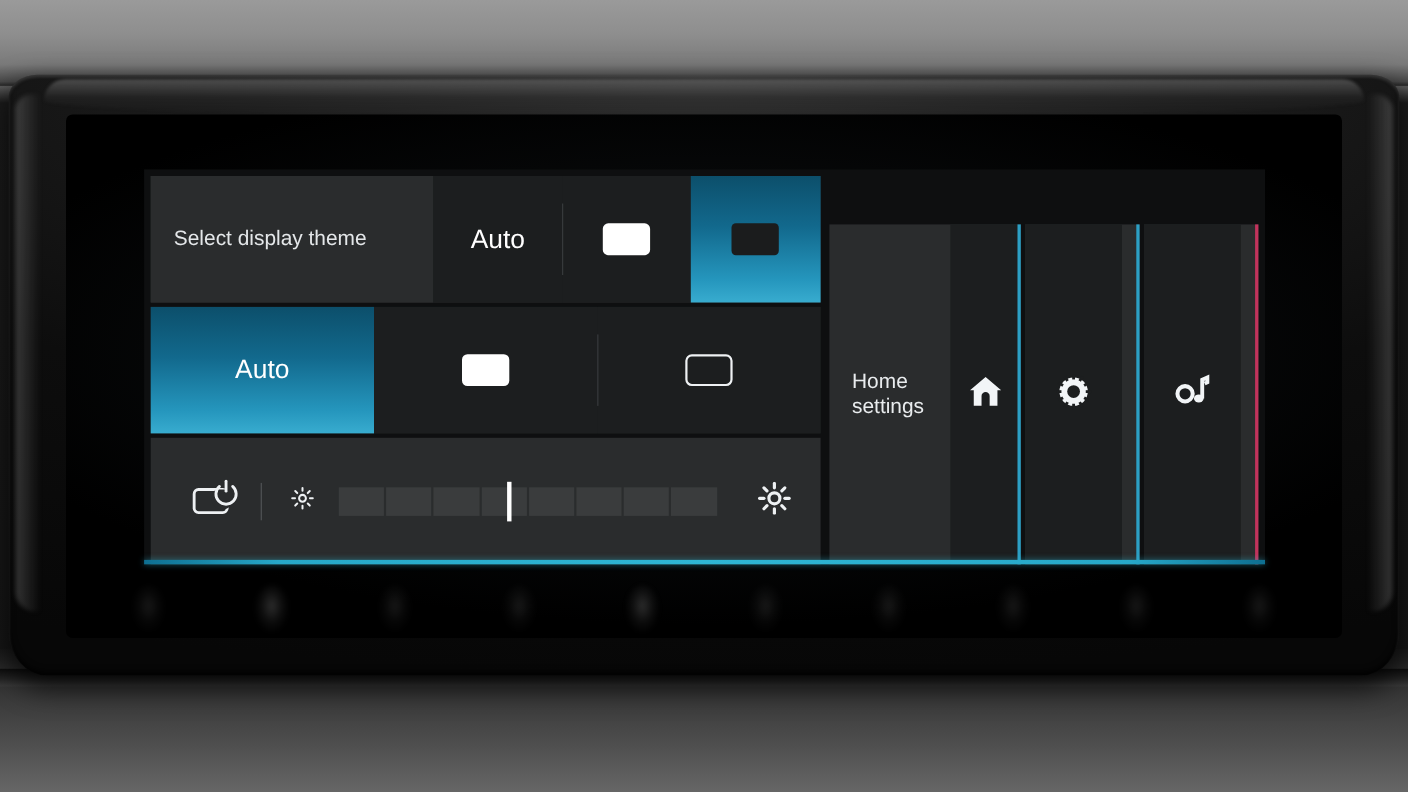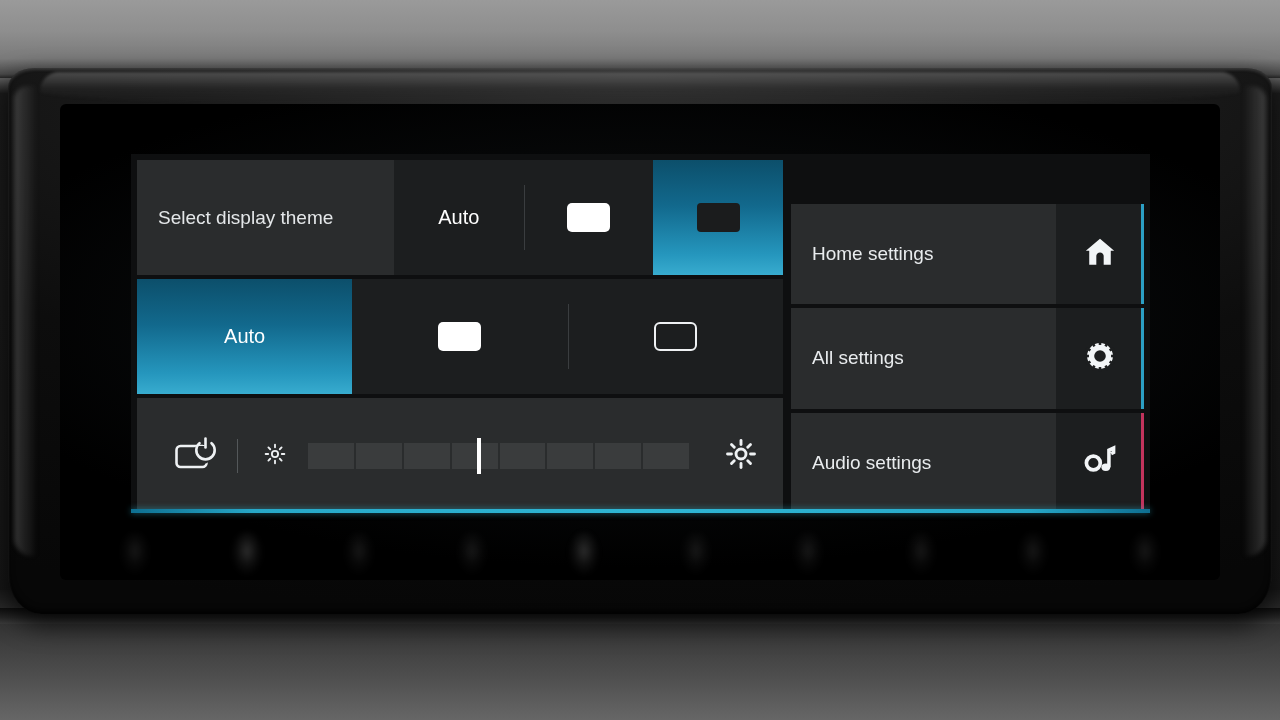--- a/index.html
+++ b/index.html
@@ -156,21 +156,21 @@
   
   .panel-body {
     flex: 1 1 auto;
     display: flex;
     padding: 6px 6px 0 6px;
     gap: 8px;
     background: #0e0f10;
   }
 
   .col-left  { width: 646px; display: flex; flex-direction: column; gap: 4px; }
-  .col-right { flex: 1 1 auto; display: flex; flex-direction: column; gap: 4px; margin-top: 44px; }
+  .col-right { flex: 1 1 auto; display: flex; gap: 4px; margin-top: 44px; }
 
   
   .setting-row {
     flex: 1 1 0;
     display: flex;
     background: #2a2c2d;
     min-height: 0;
   }
   .row-label {
     width: 257px;
@@ -200,21 +200,21 @@
     content: "";
     position: absolute;
     left: 0; top: 22%;
     width: 1px; height: 56%;
     background: #3a3d3f;
   }
   .opt.selected {
     background: linear-gradient(180deg, #0c4f6b 0%, #12698d 40%, #2596bd 82%, #38accf 100%);
   }
   .opt-text {
-    font-size: 20px;
+    font-size: 24px;
     color: #ffffff;
     font-weight: 400;
   }
   
   .sw-light {
     width: 43px; height: 29px;
     background: #ffffff;
     border-radius: 5px;
   }
   .sw-dark {
@@ -442,21 +442,20 @@
                 <path d="M12 2.6 L22 11.2 L19.6 11.2 L19.6 21 L14.6 21 L14.6 14.8
                          C14.6 13.4 13.4 12.3 12 12.3 C10.6 12.3 9.4 13.4 9.4 14.8
                          L9.4 21 L4.4 21 L4.4 11.2 L2 11.2 Z" fill="#f2f5f7"></path>
               </svg>
             </span>
           </div>
           <div class="accent" style="background:#2c9fc4"></div>
         </div>
 
         <div class="menu-item">
-          <div class="menu-label">All settings</div>
           <div class="menu-icon-cell">
             <span>
               <svg width="34" height="34" viewBox="0 0 24 24">
                 <g fill="#f2f5f7">
                   <circle cx="12" cy="12" r="9.1"></circle>
                 </g>
                 <g stroke="#1c1e1f" stroke-width="0">
                   <circle cx="12" cy="12" r="4.1" fill="#1c1e1f"></circle>
                 </g>
                 <g fill="#1c1e1f">
@@ -473,21 +472,20 @@
                   <rect x="11.1" y="0.8" width="1.8" height="3.4" transform="rotate(300 12 12)"></rect>
                   <rect x="11.1" y="0.8" width="1.8" height="3.4" transform="rotate(330 12 12)"></rect>
                 </g>
               </svg>
             </span>
           </div>
           <div class="accent" style="background:#2c9fc4"></div>
         </div>
 
         <div class="menu-item">
-          <div class="menu-label">Audio settings</div>
           <div class="menu-icon-cell">
             <span>
               <svg width="34" height="34" viewBox="0 0 24 24">
                 <circle cx="7.3" cy="13.4" r="4.9" fill="none" stroke="#f2f5f7" stroke-width="2.6"></circle>
                 <ellipse cx="16.1" cy="16.4" rx="3.1" ry="2.6" fill="#f2f5f7"></ellipse>
                 <path d="M18.3 16.4 L18.3 4.4 L21.6 2.9 L21.6 6.0 L19.9 6.8" fill="none" stroke="#f2f5f7" stroke-width="2.5" stroke-linejoin="miter"></path>
               </svg>
             </span>
           </div>
           <div class="accent" style="background:#c2335c"></div>

